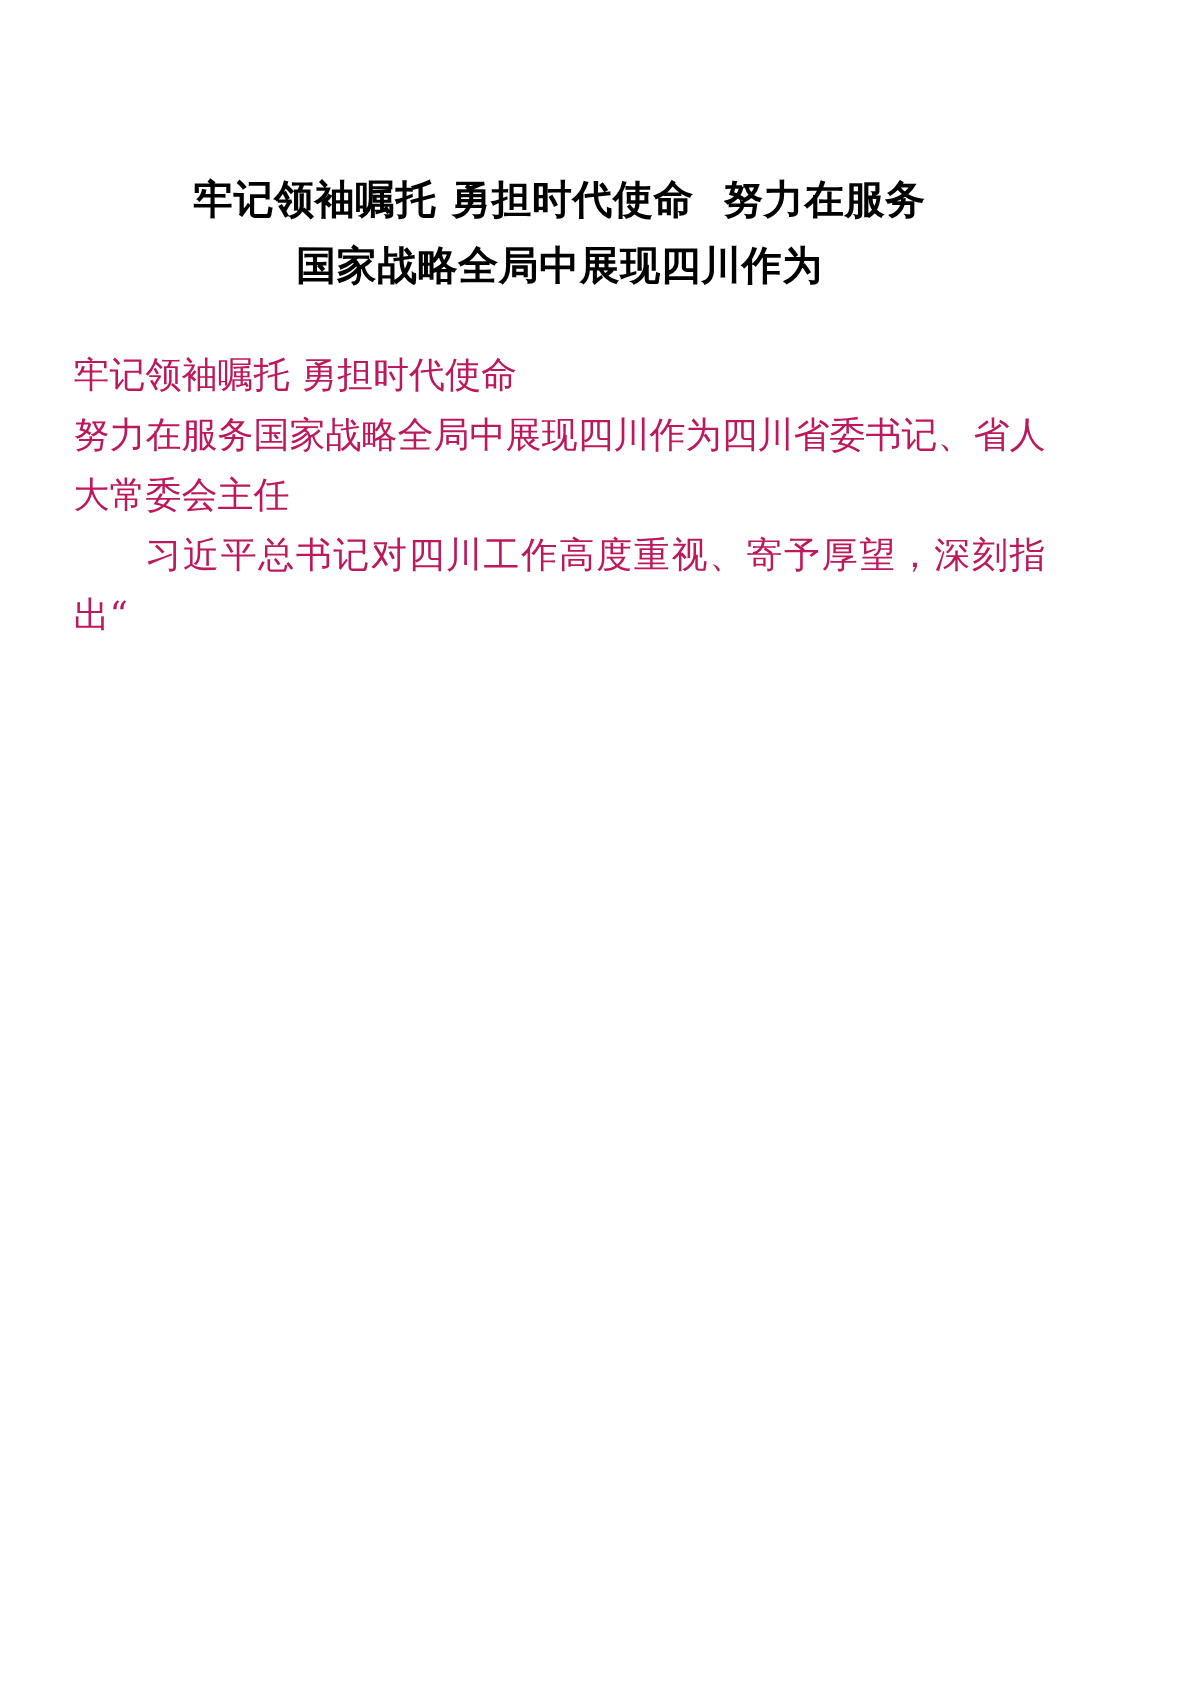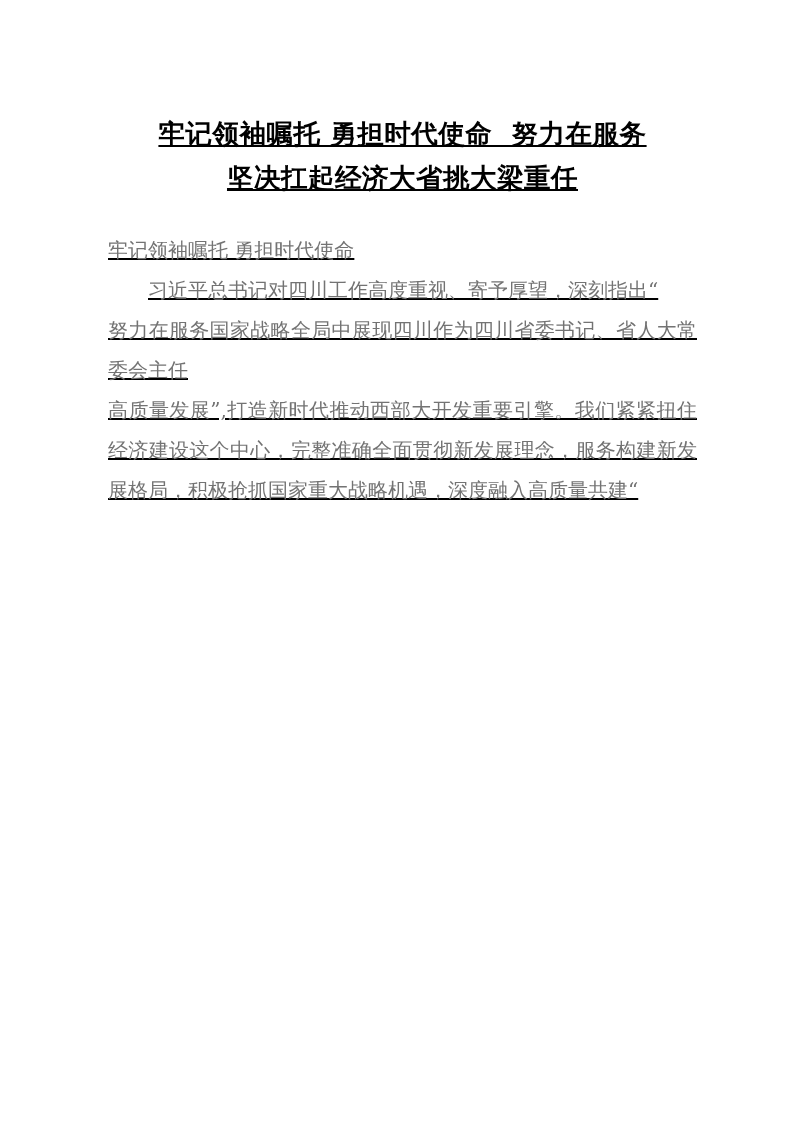--- a/index.html
+++ b/index.html
@@ -12,64 +12,62 @@
     height: 1122px;
     font-family: "DejaVu Sans", "Liberation Sans", sans-serif;
     color: #000000;
     overflow: hidden;
   }
   .page {
     position: relative;
     width: 793px;
     height: 1008px;
     box-sizing: border-box;
-    padding: 112px 96px 80px 108px;
-    text-decoration: underline;
+    padding: 112px 96px 80px 49px;
   }
   .doc-title {
     font-family: "DejaVu Sans", "Liberation Sans", sans-serif;
     font-weight: bold;
     font-size: 26.5px;
     line-height: 44px;
     text-align: center;
     letter-spacing: 0.5px;
     margin: 0 0 30px 0;
     color: #000;
   }
   .doc-title .title-line {
     display: block;
     white-space: pre;
   }
   .body-text {
     font-family: "DejaVu Serif", "Liberation Serif", serif;
-    font-size: 20px;
+    font-size: 24px;
     line-height: 40px;
     text-align: justify;
     text-justify: inter-ideograph;
-    color: #737373;
+    color: #be185d;
   }
   .para {
     margin: 0;
     white-space: pre-wrap;
     word-break: break-all;
   }
   .para.indent {
     text-indent: 2em;
   }
 </style>
 </head>
 <body>
 
 <div class="page">
 
   <h1 class="doc-title">
     <span class="title-line">牢记领袖嘱托 勇担时代使命  努力在服务</span>
-    <span class="title-line">坚决扛起经济大省挑大梁重任</span>
+    <span class="title-line">国家战略全局中展现四川作为</span>
   </h1>
 
   <div class="body-text">
     <p class="para">牢记领袖嘱托 勇担时代使命</p>
+    <p class="para">努力在服务国家战略全局中展现四川作为四川省委书记、省人大常委会主任</p>
     <p class="para indent">习近平总书记对四川工作高度重视、寄予厚望，深刻指出“</p>
-    <p class="para">努力在服务国家战略全局中展现四川作为四川省委书记、省人大常委会主任</p>
-    <p class="para">高质量发展”,打造新时代推动西部大开发重要引擎。我们紧紧扭住经济建设这个中心，完整准确全面贯彻新发展理念，服务构建新发展格局，积极抢抓国家重大战略机遇，深度融入高质量共建“</p>
   </div>
 
 </div>
 
 </body></html>

